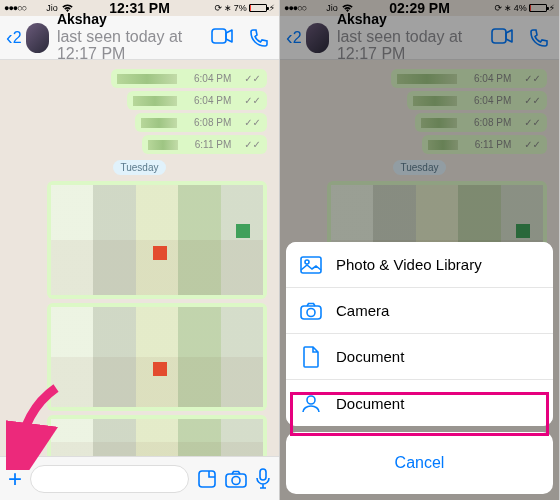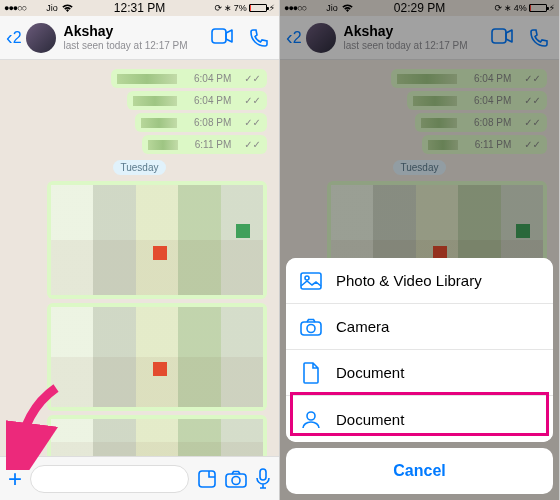--- a/index.html
+++ b/index.html
@@ -4,35 +4,35 @@
 <style>
   * { box-sizing: border-box; margin: 0; padding: 0; }
   body { width: 560px; height: 500px; display: flex; font-family: -apple-system, "Helvetica Neue", sans-serif; background: #888; }
   .phone { width: 280px; height: 500px; position: relative; overflow: hidden; border-right: 1px solid #ccc; }
   .chat-bg { position: absolute; inset: 0; background: #ece5dd; }
   
   .status { position: absolute; top: 0; left: 0; right: 0; height: 16px; display: flex; align-items: center; padding: 0 4px; font-size: 9px; color: #000; }
   .status .sig { letter-spacing: -1px; }
   .status .carrier { margin-left: 20px; font-weight: 400; }
   .status .wifi { margin-left: 4px; }
-  .status .time { position: absolute; left: 50%; transform: translateX(-50%); font-weight: 400; font-size: 12px; }
+  .status .time { position: absolute; left: 50%; transform: translateX(-50%); font-weight: 700; font-size: 14px; }
   .status .right { margin-left: auto; display: flex; align-items: center; gap: 2px; }
   .status .batt-pct { font-size: 9px; }
   .batt-body { width: 18px; height: 8px; border: 1px solid #000; border-radius: 1px; position: relative; }
   .batt-body::after { content:""; position:absolute; right:-3px; top:2px; width:2px; height:3px; background:#000; border-radius:0 1px 1px 0; }
   .batt-fill { position:absolute; left:0; top:0; bottom:0; width: 8%; background: #ff3b30; }
   .bolt { font-size: 9px; }
   
   .nav { position:absolute; top:16px; left:0; right:0; height: 44px; display:flex; align-items:center; padding:0 6px; background: rgba(248,248,248,0.95); border-bottom:1px solid #ddd; }
   .nav .back { color: #007aff; display:flex; align-items:center; font-size: 16px; }
   .nav .back .chev { font-size: 20px; font-weight: 300; }
   .nav .avatar { width: 30px; height:30px; border-radius:15px; background: linear-gradient(135deg,#6a5a7a,#2b2a3a); margin-left:4px; }
   .nav .titlebox { margin-left:8px; line-height:1.1; }
   .nav .title { font-weight:600; font-size:14px; }
-  .nav .sub { font-size:10px; color:#8e8e93; }
+  .nav .sub { font-size:16px; color:#8e8e93; }
   .nav .actions { margin-left:auto; display:flex; gap:16px; padding-right:4px; }
   .nav .actions .icon { color: #007aff; }
   
   .chat { position:absolute; top:60px; bottom:44px; left:0; right:0; padding: 6px; }
   .bubble-out { background:#dcf8c6; border-radius:6px; padding:4px 6px; margin: 3px 6px 3px auto; width:fit-content; max-width: 80%; font-size: 10px; color:#888; }
   .bubble-out .meta { display:flex; align-items:center; gap:13px; justify-content:flex-end; }
   .blur { display:inline-block; background: linear-gradient(90deg,#b7d79a,#9ec583,#c2dba8); width: 50px; height: 10px; margin-right:4px; vertical-align:middle; }
   .day-chip { background:#e1f2fb; color:#5b7a8c; font-size:10px; padding:2px 8px; border-radius:8px; width:fit-content; margin: 6px auto; }
   .big-img { background:#dcf8c6; border-radius:6px; padding:4px; margin: 4px 6px 4px auto; width: 220px; }
   .mosaic { width:100%; height:110px; background:
@@ -50,21 +50,21 @@
   .toolbar .t-icon { color:#007aff; }
   
   .arrow { position:absolute; left: 6px; bottom: 30px; width: 60px; height: 90px; pointer-events:none; }
   
   .dim { position:absolute; inset:0; background: rgba(0,0,0,0.35); }
   .sheet { position:absolute; left:6px; right:6px; bottom:6px; }
   .sheet-group { background:#fdfdfd; border-radius:10px; overflow:hidden; margin-bottom:6px; }
   .sheet-item { height:46px; display:flex; align-items:center; padding:0 14px; border-bottom:1px solid #e5e5e5; font-size:15px; color:#000; gap:14px; background:#fff; }
   .sheet-item:last-child { border-bottom:none; }
   .sheet-item .si-icon { width:22px; display:flex; justify-content:center; color:#0a84ff; }
-  .sheet-cancel { height:46px; display:flex; align-items:center; justify-content:center; background:#fff; border-radius:10px; color:#007aff; font-size:16px; font-weight:700; }
+  .sheet-cancel { height:62px; display:flex; align-items:center; justify-content:center; background:#fff; border-radius:10px; color:#007aff; font-size:16px; font-weight:400; }
   .hl { position:absolute; border:3px solid #e6007e; pointer-events:none; }
   svg { display:block; }
 </style>
 </head>
 <body>
 
 <div class="phone">
   <div class="chat-bg"></div>
 
   <div class="status">

